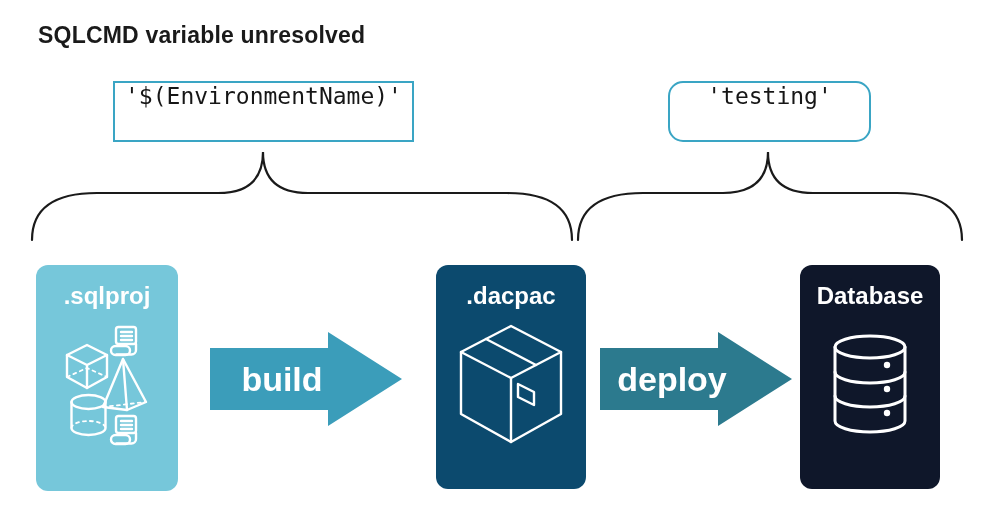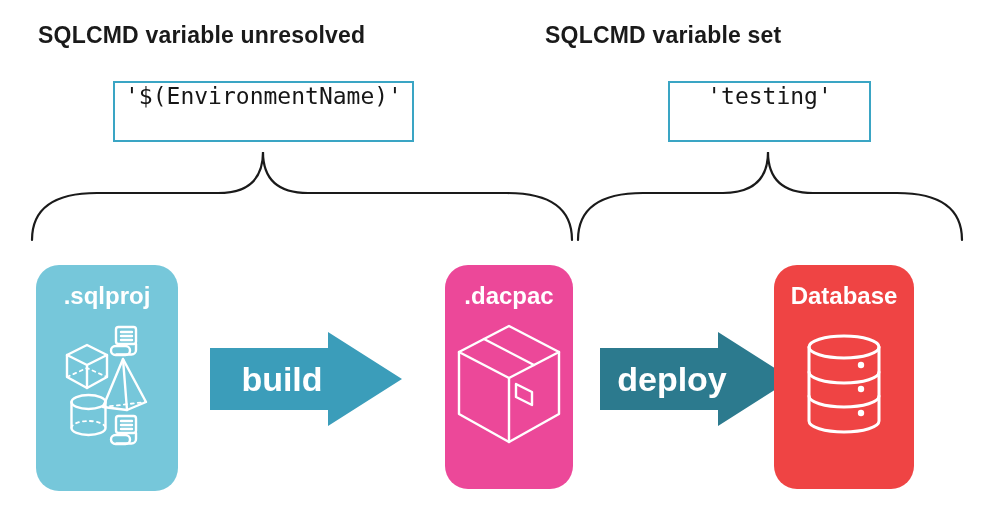--- a/index.html
+++ b/index.html
@@ -16,45 +16,44 @@
   .codebox {
     position:absolute; top:81px; height:61px; box-sizing:border-box;
     border:2px solid #3AA5C4; background:#ffffff;
     display:flex; justify-content:center;
     font-family:"DejaVu Sans Mono","Liberation Mono",monospace;
     font-size:23px; color:#161616; white-space:pre;
   }
   .codebox-left  { left:113px; width:301px; }
   .codebox-right { left:668px; width:203px; }
   .braces { position:absolute; left:0; top:0; pointer-events:none; }
-  .node { position:absolute; top:265px; border-radius:23px; }
+  .node { position:absolute; top:265px; border-radius:12px; }
   .node-title { margin-top:17px; text-align:center; font-size:24px; font-weight:bold; color:#ffffff; }
   .node svg { display:block; margin:0 auto; }
   .ic { fill:none; stroke:#ffffff; stroke-width:2.4; stroke-linejoin:round; stroke-linecap:round; }
   .ic-thick { stroke-width:3; }
   .ic-dash { stroke-dasharray:3 4; stroke-width:1.8; }
   .ic-fill { fill:#ffffff; stroke:none; }
   .arrow { position:absolute; top:331px; }
   .arrow-label {
     font-family:"Liberation Sans", sans-serif; font-size:34px; font-weight:bold;
     fill:#ffffff; text-anchor:middle;
   }
 </style>
 </head>
 <body>
 
 <div class="canvas">
 
   <div class="heading heading-left">SQLCMD variable unresolved</div>
-  <div class="heading heading-right">SQLCMD variable set</div>
 
   <div class="codebox codebox-left" style="border-color: rgb(58, 165, 196);">
     <span>'$(EnvironmentName)'</span>
   </div>
-  <div class="codebox codebox-right" style="border-color: rgb(58, 165, 196);">
+  <div class="codebox codebox-right" style="border-color: rgb(58, 165, 196); border-radius: 15px;">
     <span>'testing'</span>
   </div>
 
   <svg class="braces" width="1000" height="522" viewBox="0 0 1000 522">
     <path d="M32 240 Q32 193 97 193 L218 193 Q263 193 263 152 Q263 193 308 193 L507 193 Q572 193 572 240" fill="none" stroke="#1a1a1a" stroke-width="2.2" stroke-linecap="round"></path>
     <path d="M578 240 Q578 193 643 193 L723 193 Q768 193 768 152 Q768 193 813 193 L897 193 Q962 193 962 240" fill="none" stroke="#1a1a1a" stroke-width="2.2" stroke-linecap="round"></path>
   </svg>
 
   <div class="node" style="left: 36px; width: 142px; height: 226px; background-color: rgb(118, 199, 218);">
     <div class="node-title">.sqlproj</div>
@@ -96,37 +95,37 @@
         <rect class="ic" x="2" y="22" width="19" height="9" rx="4.5"></rect>
       </g>
     </svg>
   </div>
 
   <svg class="arrow" style="left:210px;" width="193" height="97" viewBox="0 0 193 97">
     <polygon points="0,17 118,17 118,1 192,48 118,95 118,79 0,79" fill="#3B9DBA"></polygon>
     <text class="arrow-label" x="72" y="60">build</text>
   </svg>
 
-  <div class="node" style="left: 445px; width: 128px; height: 224px; background-color: #ec4899;">
+  <div class="node" style="left: 436px; width: 150px; height: 224px; background-color: #0c4a6e;">
     <div class="node-title">.dacpac</div>
     <svg width="110" height="128" viewBox="0 0 110 128" style="margin-top:12px;">
       <path class="ic" d="M55 4 L105 30 L55 56 L5 30 Z"></path>
       <path class="ic" d="M5 30 V92 L55 120 L105 92 V30"></path>
       <path class="ic" d="M55 56 V120"></path>
       <path class="ic" d="M30 17 L80 43"></path>
       <path class="ic" d="M62 62 l16 8 v13 l-16 -8 Z"></path>
     </svg>
   </div>
 
   <svg class="arrow" style="left:600px;" width="193" height="97" viewBox="0 0 193 97">
     <polygon points="0,17 118,17 118,1 192,48 118,95 118,79 0,79" fill="#2C7A8E"></polygon>
     <text class="arrow-label" x="72" y="60">deploy</text>
   </svg>
 
-  <div class="node" style="left: 774px; width: 140px; height: 224px; background-color: #ef4444;">
+  <div class="node" style="left: 800px; width: 140px; height: 224px; background-color: #0f172a;">
     <div class="node-title">Database</div>
     <svg width="78" height="100" viewBox="0 0 78 100" style="margin-top:24px;">
       <ellipse class="ic ic-thick" cx="39" cy="13" rx="35" ry="11"></ellipse>
       <path class="ic ic-thick" d="M4 13 V87 A35 11 0 0 0 74 87 V13"></path>
       <path class="ic ic-thick" d="M4 38 A35 11 0 0 0 74 38"></path>
       <path class="ic ic-thick" d="M4 62 A35 11 0 0 0 74 62"></path>
       <circle class="ic-fill" cx="56" cy="31" r="3.2"></circle>
       <circle class="ic-fill" cx="56" cy="55" r="3.2"></circle>
       <circle class="ic-fill" cx="56" cy="79" r="3.2"></circle>
     </svg>

